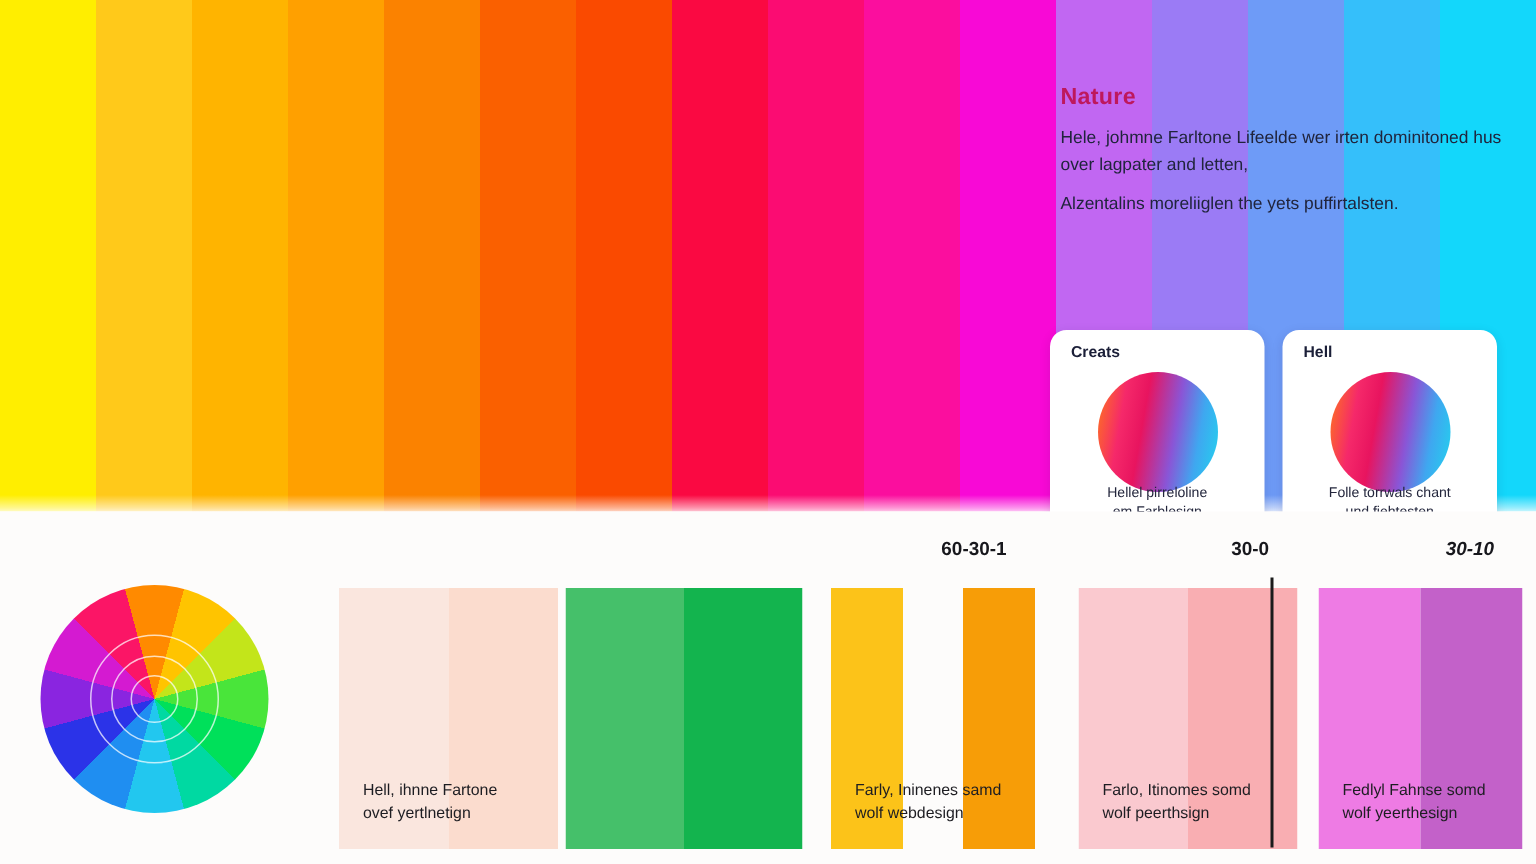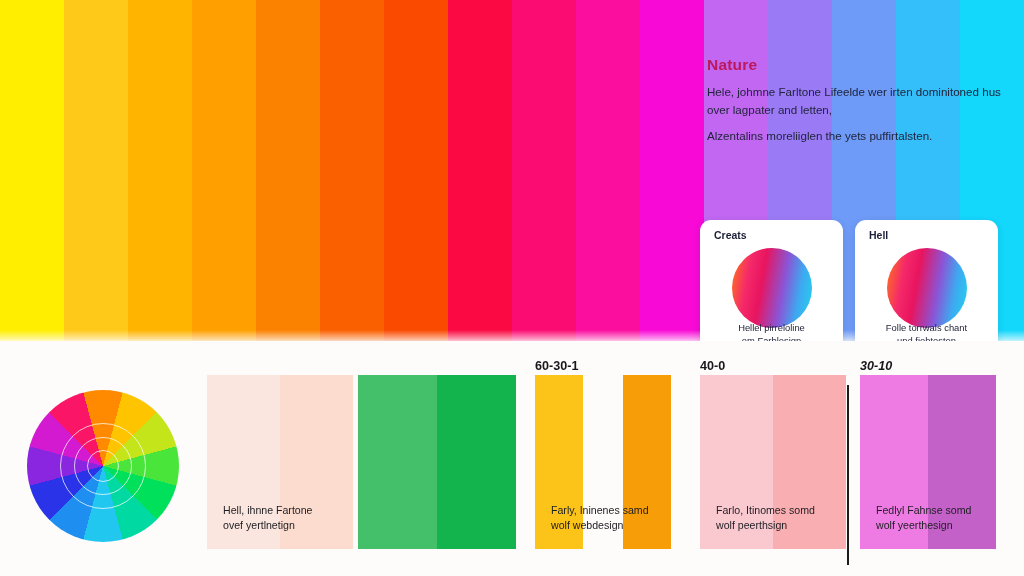--- a/index.html
+++ b/index.html
@@ -166,24 +166,25 @@
     top: 50%;
     transform: translate(-50%,-50%);
   }
   .wheel .ring.r1 { width: 84px;  height: 84px; }
   .wheel .ring.r2 { width: 56px;  height: 56px; }
   .wheel .ring.r3 { width: 30px;  height: 30px; }
 
   
   .swatch {
     position: absolute;
-    top: 34px;
+    top: 51px;
     height: 174px;
     display: flex;
     overflow: hidden;
+    margin-left: 19px;
   }
   .swatch .half {
     height: 100%;
     width: 50%;
     position: relative;
   }
   .swatch .label {
     position: absolute;
     left: 16px;
     bottom: 16px;
@@ -194,21 +195,21 @@
     z-index: 2;
     white-space: pre-line;
   }
 
   .ratio-tag {
     position: absolute;
     top: 18px;
     font-size: 12.6px;
     font-weight: bold;
     color: #17171c;
-    text-align: left;
+    text-align: right;
   }
 
   .divider {
     position: absolute;
     top: 44px;
     left: 847px;
     width: 2px;
     height: 180px;
     background: #1b1b1b;
   }
@@ -280,21 +281,21 @@
           <div class="half" style="background: rgb(69, 192, 106);"></div>
           <div class="half" style="background: rgb(19, 180, 78);"></div>
         </div>
         <div class="ratio-tag" style="left: 535px; width: 136px;">60-30-1</div>
         <div class="swatch" style="left: 535px; width: 136px; gap: 40px;">
           <div class="half" style="background: rgb(252, 195, 25);"></div>
           <div class="half" style="background: rgb(247, 157, 7);"></div>
           <div class="label">Farly, Ininenes samd
 wolf webdesign</div>
         </div>
-        <div class="ratio-tag" style="left: 700px; width: 146px;">40-0</div>
+        <div class="ratio-tag" style="left: 700px; width: 146px;">30-0</div>
         <div class="swatch" style="left: 700px; width: 146px;">
           <div class="half" style="background: rgb(250, 201, 207);"></div>
           <div class="half" style="background: rgb(249, 174, 178);"></div>
           <div class="label">Farlo, Itinomes somd
 wolf peerthsign</div>
         </div>
         <div class="ratio-tag" style="left: 860px; width: 136px; font-style: italic;">30-10</div>
         <div class="swatch" style="left: 860px; width: 136px; justify-content: center;">
           <div class="half" style="background: rgb(238, 123, 228);"></div>
           <div class="half" style="background: rgb(195, 97, 201);"></div>

